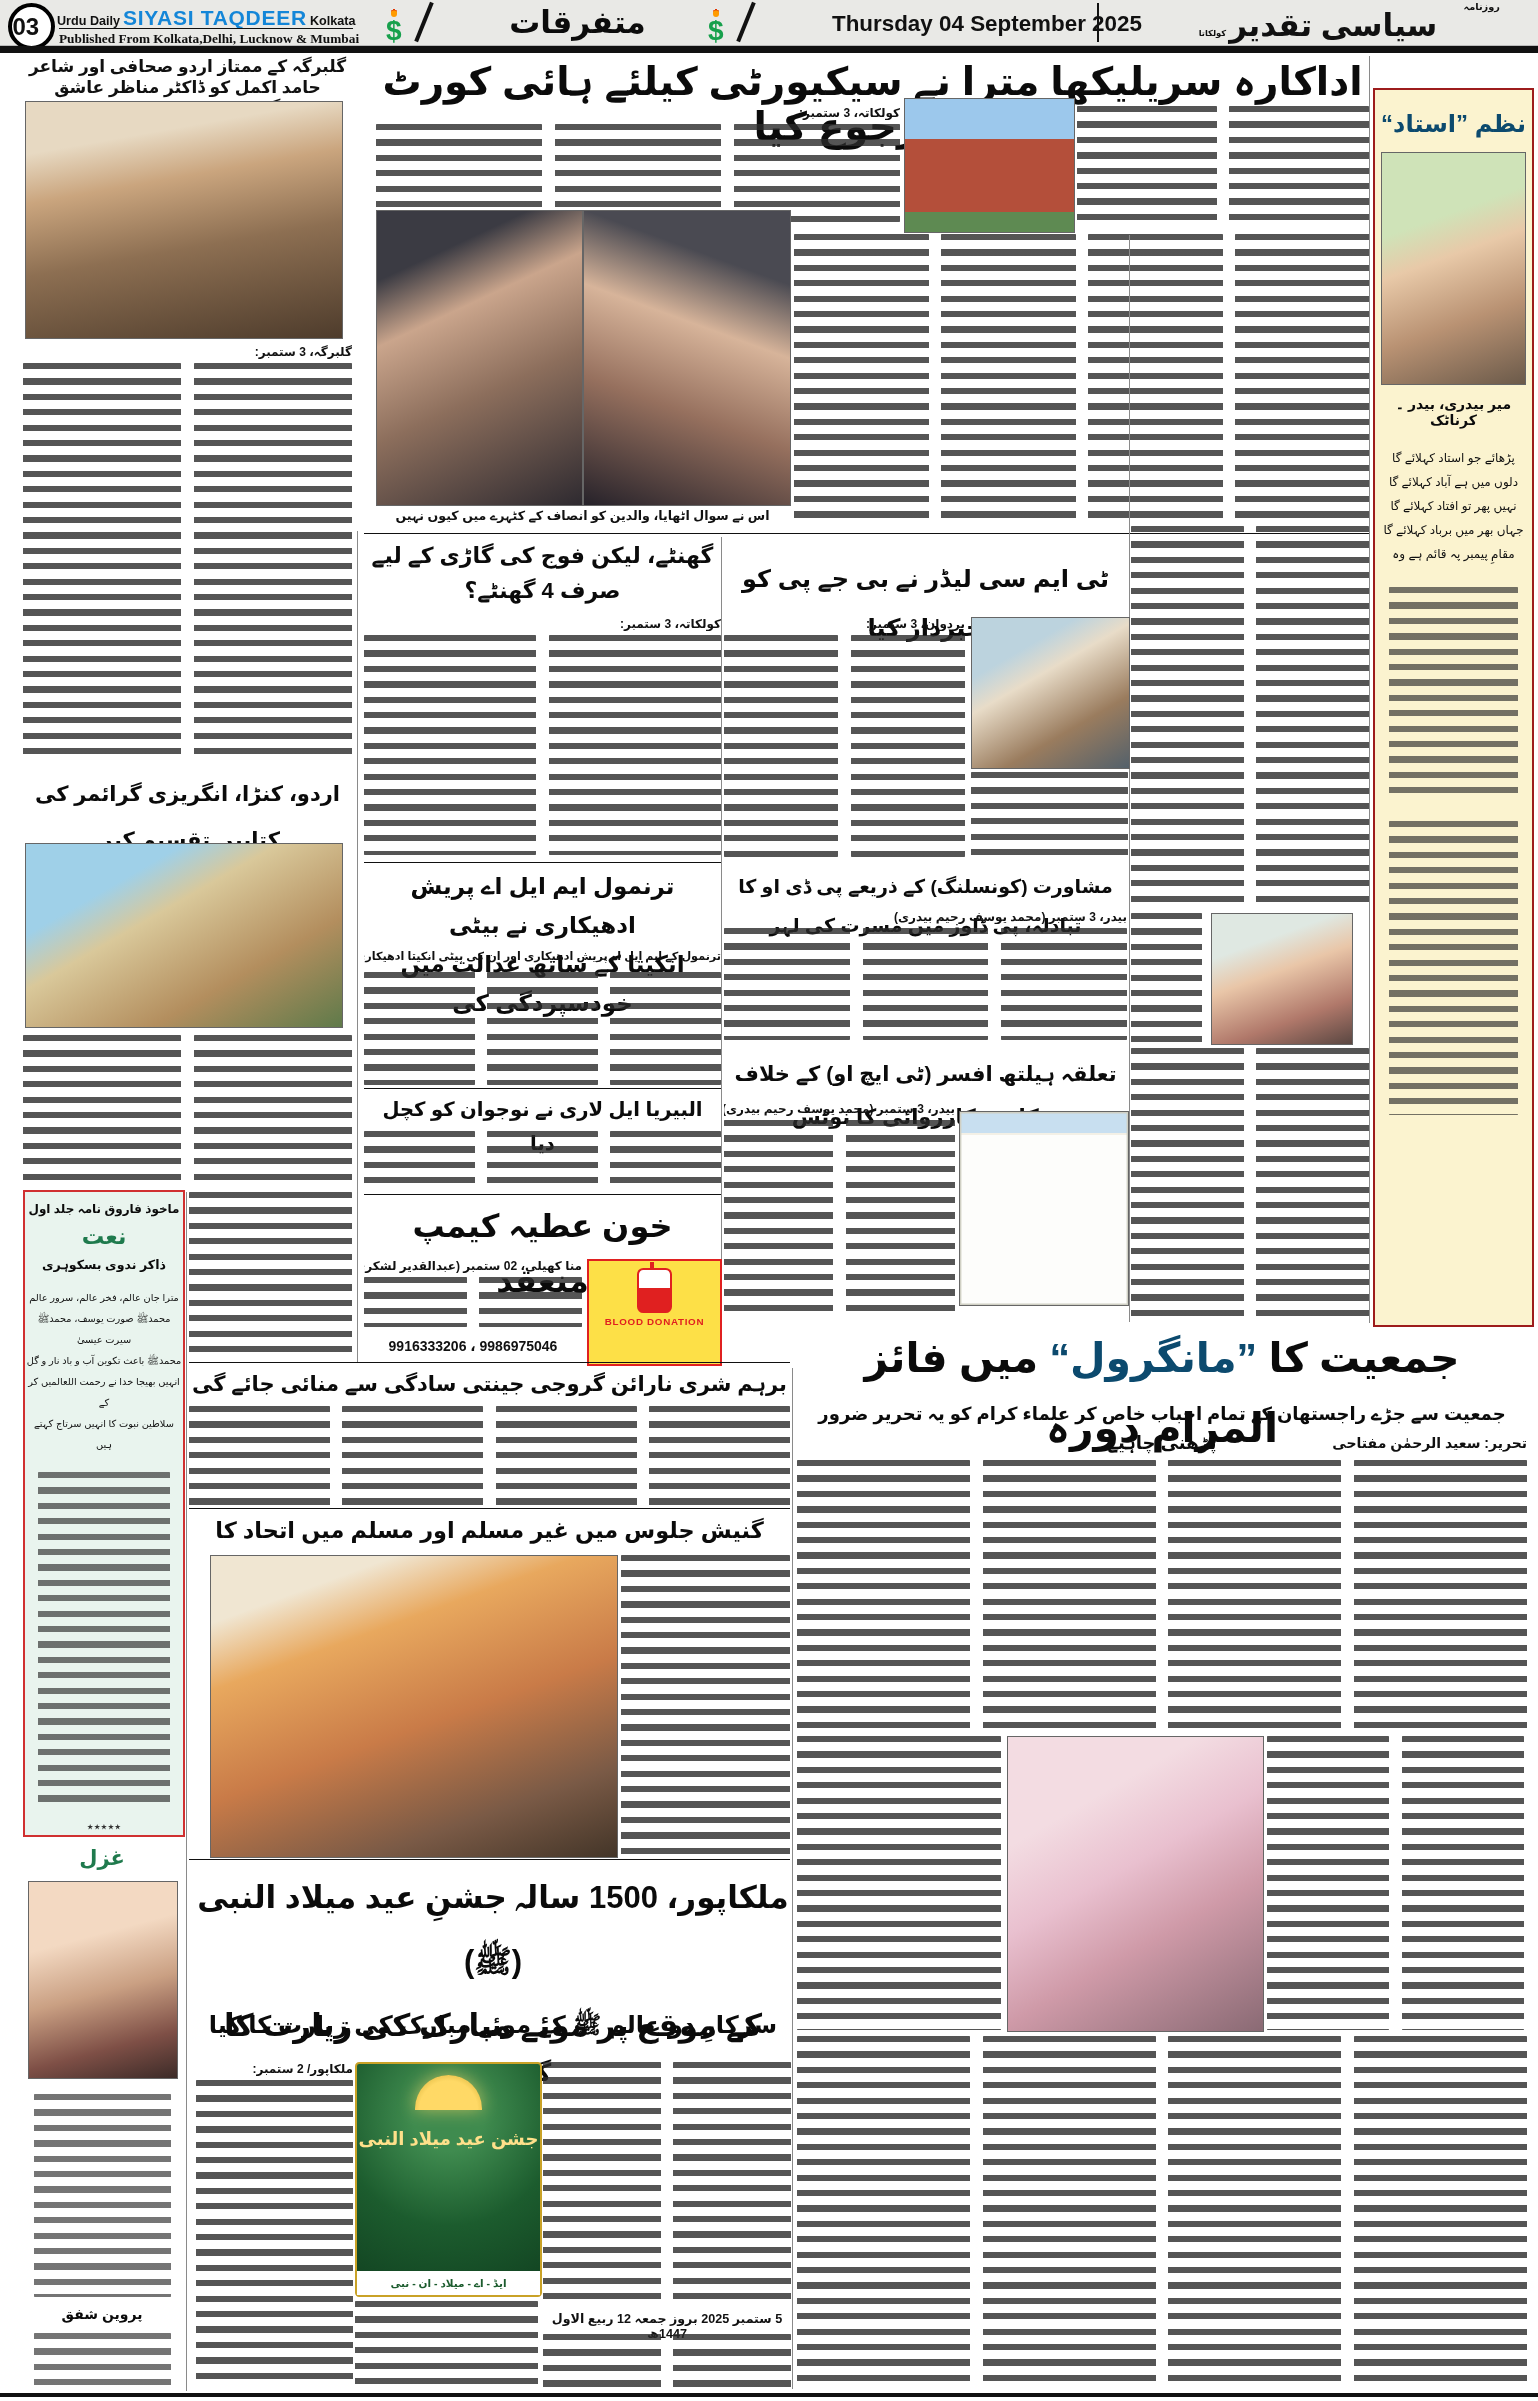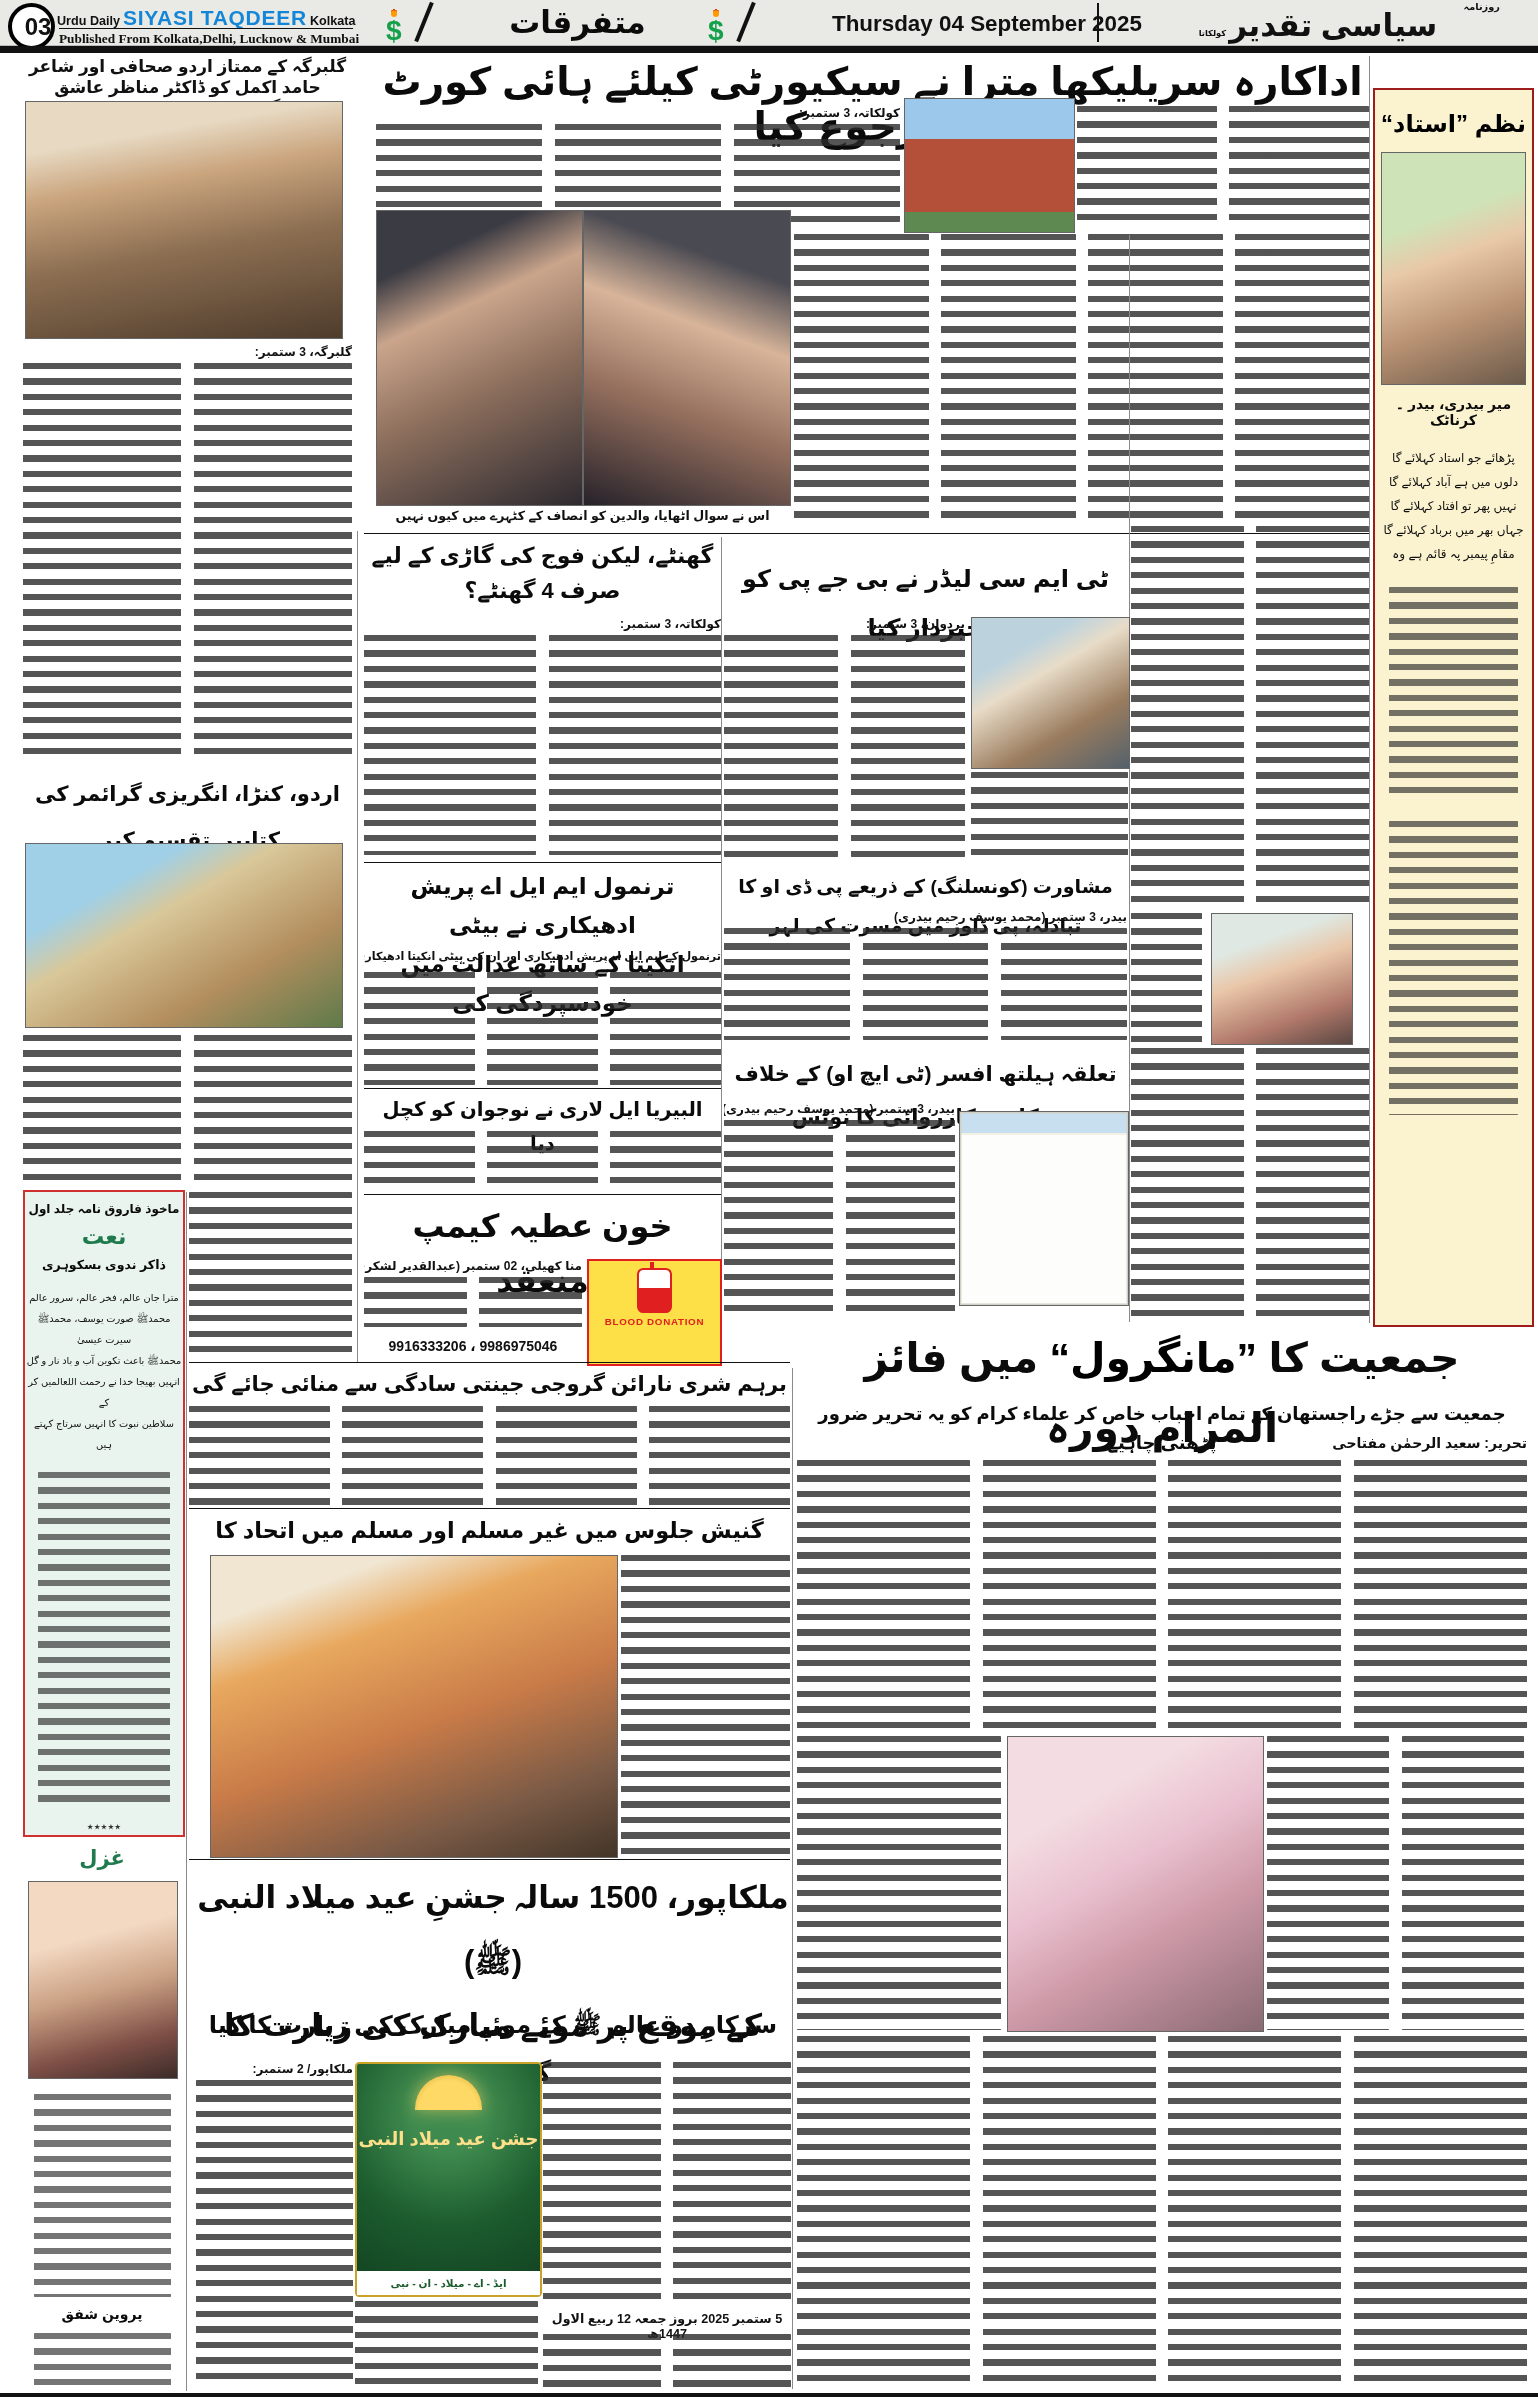--- a/index.html
+++ b/index.html
@@ -13,31 +13,31 @@
   
   .cols{display:flex;gap:12.6px;flex-direction:row-reverse;align-items:stretch;}
   .pt{flex:1;background:repeating-linear-gradient(to bottom,#2a2a2a 0 6.3px,transparent 6.3px 15.4px);opacity:.8;border-radius:0.7px;}
   .pt.lite{opacity:.65;}
   .dateline{direction:rtl;font-size:12px;font-weight:bold;text-align:right;margin-bottom:4.2px;white-space:nowrap;overflow:hidden;}
   .photo{background:#ccc;border:0.7px solid #666;}
   .cap{direction:rtl;font-weight:bold;text-align:center;}
   
   #hbar{left:0;top:0;width:1538px;height:45px;background:#e9e9e6;border-bottom:0.7px solid #bbb;}
   #pgnum{left:8.4px;top:2.8px;width:39px;height:39px;border:4.9px solid #000;border-radius:50%;background:#fff;
-         font-weight:900;font-size:24px;line-height:39px;text-align:right;}
+         font-weight:900;font-size:24px;line-height:39px;text-align:left;}
   .brand-line{white-space:nowrap;}
   .dollar{font-weight:900;color:#17a04c;font-size:28px;line-height:28px;}
   .flame{display:block;width:6.3px;height:8.4px;margin:0 auto 0 auto;background:radial-gradient(circle at 50% 70%,#ff9b00 0 45%,#e02f00 70%,transparent 72%);border-radius:50% 50% 50% 50%/60% 60% 40% 40%;}
   .slash{width:4.2px;height:42px;background:#111;transform:rotate(22deg);}
   .masthead{direction:rtl;text-align:center;}
   
   #nazmbox{background:#fbf3cf;border:2.1px solid #9d1c1c;}
   #naatbox{background:#e9f4ee;border:2.1px solid #d03030;}
   .greent{color:#1f7a4d;}
-  .redt{color:#000000;}
+  .redt{color:#0c4a6e;}
   .poemline{direction:rtl;text-align:center;}
   
   #bloodbox{background:#fde047;border:2.1px solid #e02020;}
   .bag{width:31px;height:41px;border:2.8px solid #e02020;border-radius:6.3px;margin:7px auto 2.8px auto;
        background:linear-gradient(to top,#e02020 0 55%,#fff 55%);position:relative;}
   .bag:after{content:"";position:absolute;left:11.2px;top:-8.4px;width:4.2px;height:7px;background:#e02020;}
   
   #eidbanner{background:radial-gradient(circle at 50% 22%,#3f8b4f 0 18%,#1c5c2e 55%,#114020 100%);border:2.1px solid #c9a227;border-radius:4.2px;}
   .dome{width:67px;height:35px;background:radial-gradient(circle at 50% 100%,#ffd966 0 60%,#c9a227 100%);border-radius:67px 67px 0 0;margin:11.2px auto 0 auto;box-shadow:0 0 17px #ffd96699;}
   .eidmain{color:#ffe08a;font-weight:900;text-align:center;direction:rtl;}

